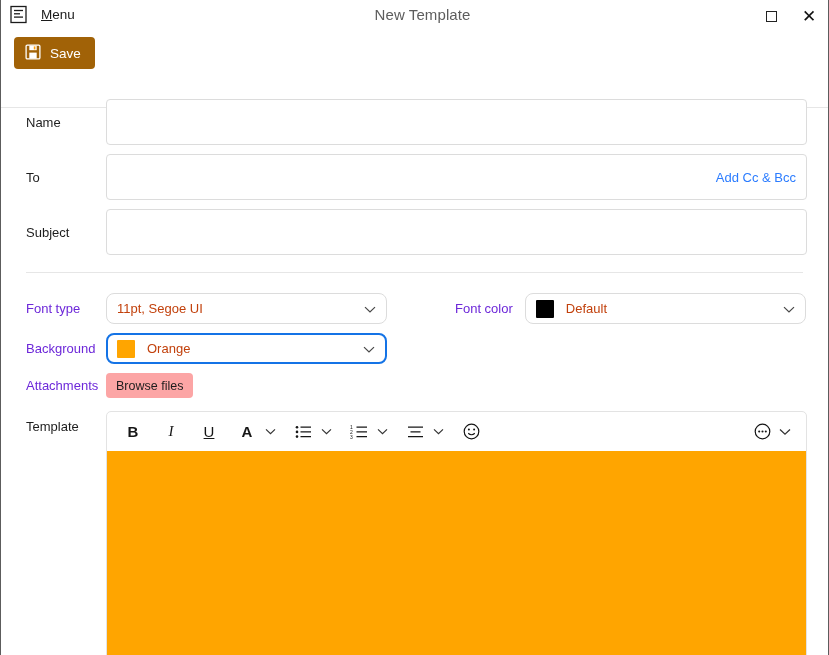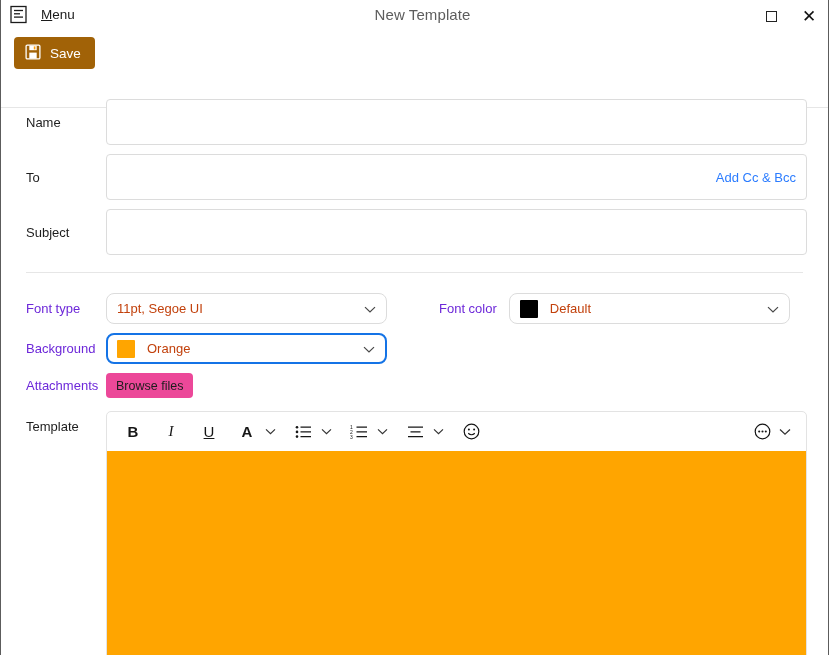--- a/index.html
+++ b/index.html
@@ -172,21 +172,21 @@
   }
   .opt-label {
     width: 105px;
     padding-left: 25px;
     font-size: 13px;
     color: #6d28d9;
   }
   .opt-label.right {
     width: auto;
     padding-left: 0;
-    margin-left: 52px;
+    margin-left: 68px;
     margin-right: 12px;
     text-align: right;
   }
   .combo {
     position: relative;
     height: 31px;
     border: 1px solid #dcdcdc;
     border-radius: 8px;
     background: #ffffff;
     display: flex;
@@ -211,21 +211,21 @@
   .swatch {
     width: 18px;
     height: 18px;
     margin-right: 12px;
     flex: 0 0 auto;
     border-radius: 1px;
   }
   #browse-files {
     height: 25px;
     padding: 0 10px;
-    background: #ec4899;
+    background: #fca5a5;
     border: none;
     border-radius: 4px;
     font-size: 12.5px;
     color: #1d1d1d;
     font-family: "Liberation Sans", sans-serif;
     cursor: pointer;
   }
 
   
   #template-row {

